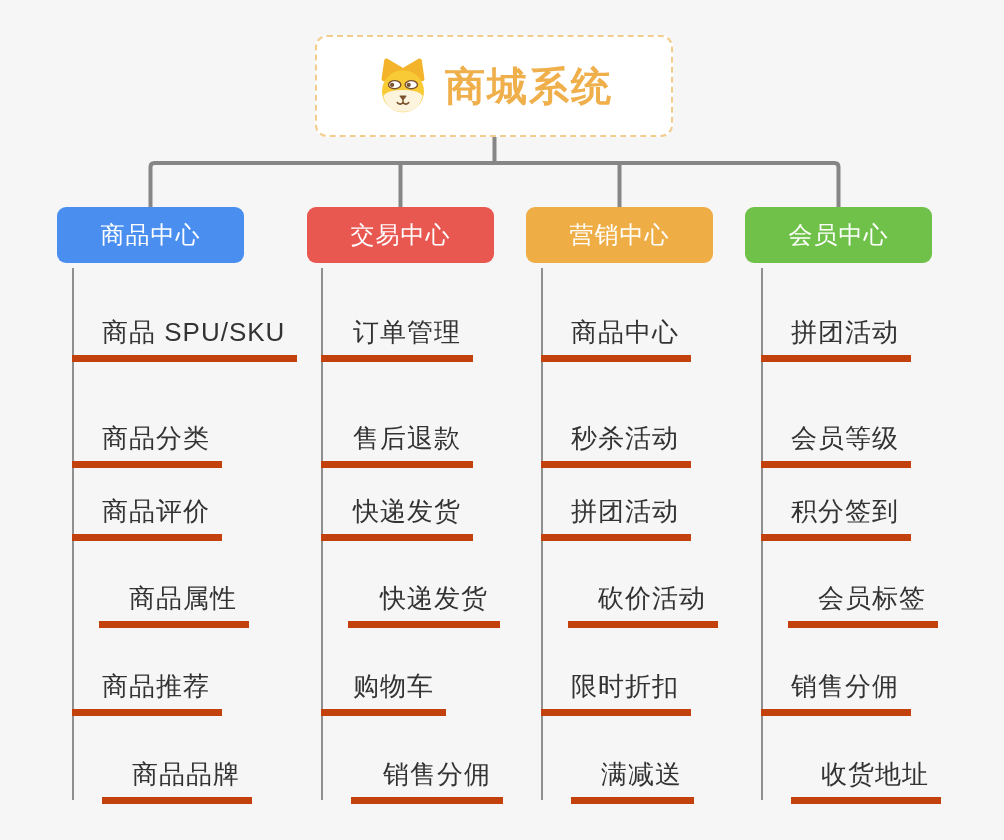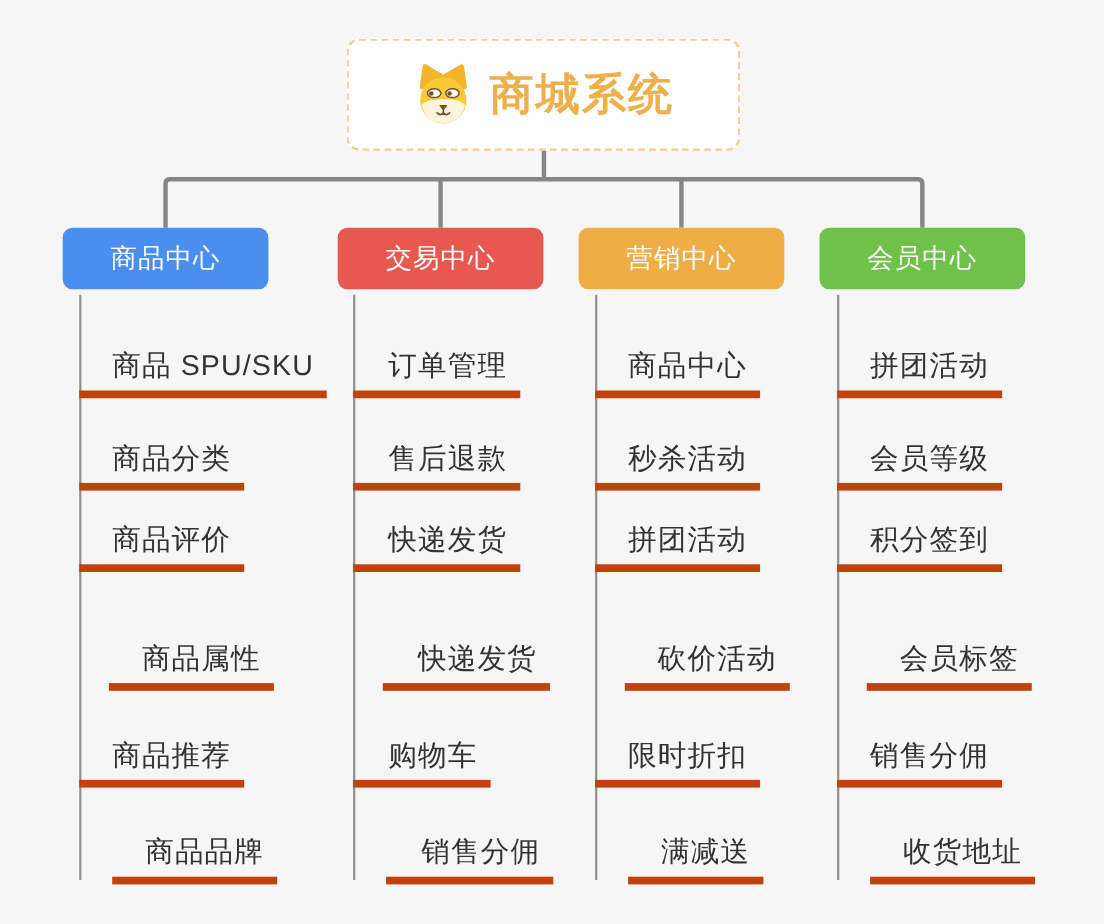--- a/index.html
+++ b/index.html
@@ -70,22 +70,22 @@
     letter-spacing:1px;
     color:#333333;
     white-space:nowrap;
     cursor:pointer;
   }
   .col-0 .leaf{left:72px;}
   .col-1 .leaf{left:321px;padding-left:32px;}
   .col-2 .leaf{left:541px;}
   .col-3 .leaf{left:761px;}
   .row-0{top:316px;}
-  .row-1{top:400px;}
-  .row-2{top:474px;}
+  .row-1{top:422px;}
+  .row-2{top:495px;}
   .row-3{top:582px;margin-left:27px;}
   .row-4{top:670px;}
   .row-5{top:758px;margin-left:30px;}
 </style>
 </head>
 <body>
 
 <div id="canvas">
 
   <svg class="connectors" width="1004" height="840" viewBox="0 0 1004 840">

